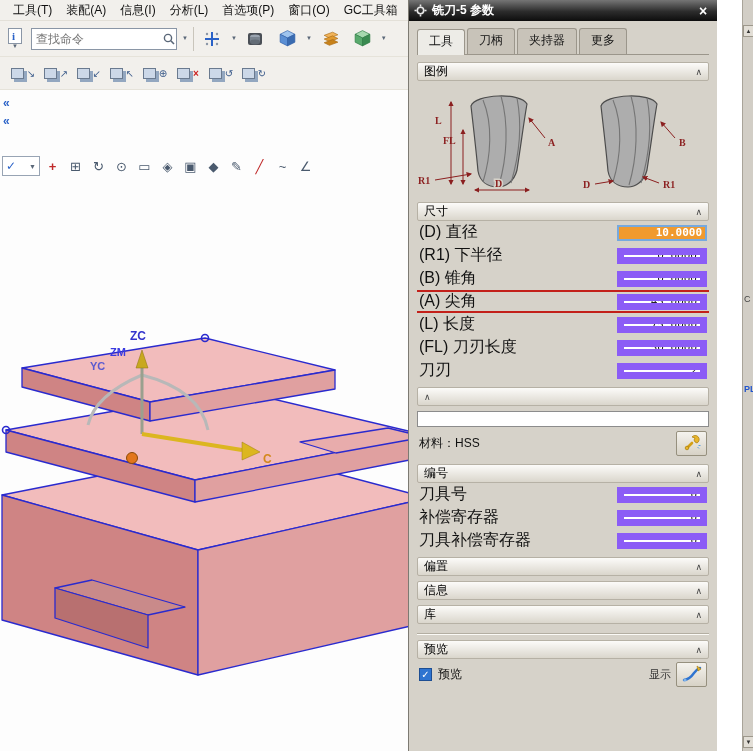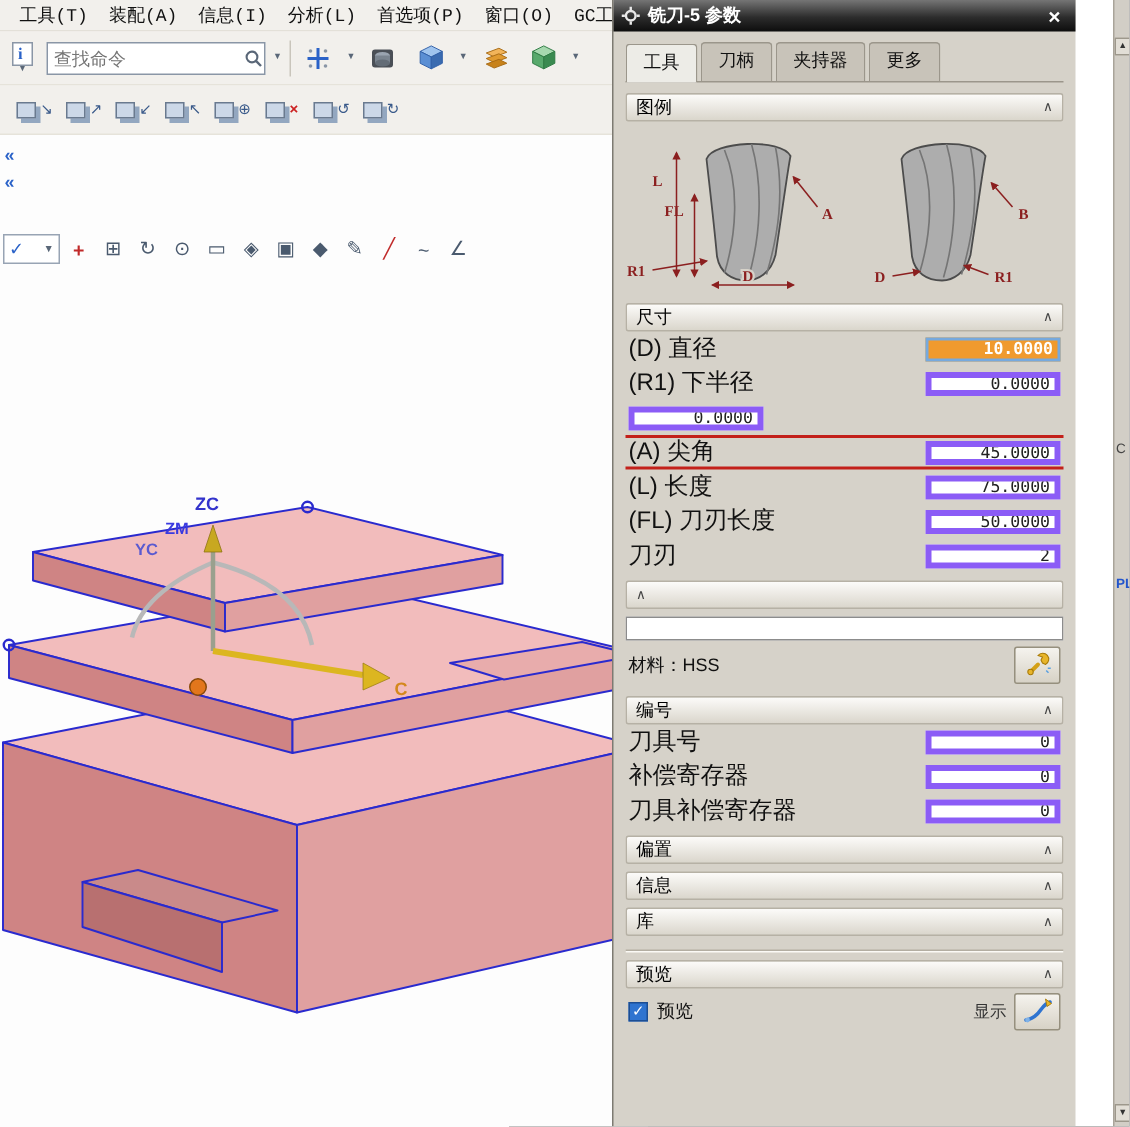--- a/index.html
+++ b/index.html
@@ -4,21 +4,21 @@
 <style>
   * { margin:0; padding:0; box-sizing:border-box; }
   html,body { background:#888; }
   body { font-family:"Liberation Sans","DejaVu Sans",sans-serif; }
   .screen { position:relative; width:753px; height:751px; background:#fff; overflow:hidden;
             font-family:"Liberation Sans","DejaVu Sans",sans-serif; }
 
   
   .menubar { position:absolute; left:0; top:0; width:432px; height:21px; background:#f2f0ec;
              display:flex; align-items:center; padding-left:6px; font-size:12px; color:#111;
-             border-bottom:1px solid #e3e0d8; white-space:nowrap; overflow:hidden;font-family:Liberation Mono, monospace; }
+             border-bottom:1px solid #e3e0d8; white-space:nowrap; overflow:hidden; }
   .menu-item { padding:2px 7px; cursor:default; }
 
   .toolbar1 { position:absolute; left:0; top:21px; width:432px; height:36px; background:#f2f0ec;
               display:flex; align-items:center; gap:5px; padding:0 4px; border-bottom:1px solid #e6e3da; overflow:hidden;}
   .info-btn { width:22px; height:26px; display:flex; flex-direction:column; align-items:center; justify-content:center; }
   .info-doc { width:14px; height:16px; background:#fff; border:1px solid #8a96a6; position:relative; }
   .info-doc span { position:absolute; left:3px; top:1px; color:#2a62c8; font-weight:bold; font-size:11px; font-family:"Liberation Serif",serif;}
   .mini-caret { font-size:6px; color:#5a6778; line-height:5px; }
   .searchbox { width:146px; height:22px; background:#fff; border:1px solid #8a96a6; display:flex; align-items:center; }
   .searchbox input { flex:1; min-width:0; border:0; outline:none; font-size:12px; padding:0 4px; color:#444; background:transparent;}
@@ -59,21 +59,21 @@
 
   .ghead { height:19px; margin-top:5px; background:linear-gradient(#fcfbf9,#dad6cc); border:1px solid #b6b1a5;
            border-radius:2px; display:flex; align-items:center; padding:0 6px; cursor:default;}
   .ghead .gt { flex:1; font-size:12px; color:#000; }
   .ghead .chev { font-size:9px; color:#444; }
 
   .legend-box { height:113px; margin-top:3px; position:relative; }
 
   .frow { display:flex; align-items:center; height:23px; padding:0 2px; position:relative; }
   .frow .lab { flex:1; font-size:16px; }
-  input.num { width:90px; height:16px; border:4px solid #8b5cf6; background:#fff; text-align:right;
+  input.num { width:90px; height:16px; border:7px solid #8b5cf6; background:#fff; text-align:right;
               font-size:11px; font-family:"DejaVu Sans Mono","Liberation Mono",monospace; color:#222; padding:0 3px; }
   input.num.hl { background:#f09a2e; color:#fff; border:2px solid #76a9de; font-weight:bold; }
   .red-frame { position:absolute; left:-6px; right:-3px; top:0px; bottom:0px; border:2px solid #c3201a;
                pointer-events:none; }
 
   input.wide { width:100%; height:16px; border:1px solid #8c8c8c; background:#fff; font-size:11px;
                margin-top:5px; padding:0 3px;}
   .mat-row { display:flex; align-items:center; justify-content:space-between; height:32px; padding:0 2px;}
   .tool-btn { width:31px; height:25px; background:linear-gradient(#f5f3ee,#d7d2c6); border:1px solid #96907e;
               border-radius:2px; display:flex; align-items:center; justify-content:center; }
@@ -356,20 +356,21 @@
       </div>
       <div class="frow">
         <span class="lab">(D) 直径</span>
         <input class="num hl" value="10.0000" style="">
       </div>
       <div class="frow">
         <span class="lab">(R1) 下半径</span>
         <input class="num" value="0.0000" style="">
       </div>
       <div class="frow">
+        <span class="lab">(B) 锥角</span>
         <input class="num" value="0.0000" style="">
       </div>
       <div class="frow">
         <span class="lab">(A) 尖角</span>
         <input class="num" value="45.0000" style="">
         <div class="red-frame"></div>
       </div>
       <div class="frow">
         <span class="lab">(L) 长度</span>
         <input class="num" value="75.0000" style="">

